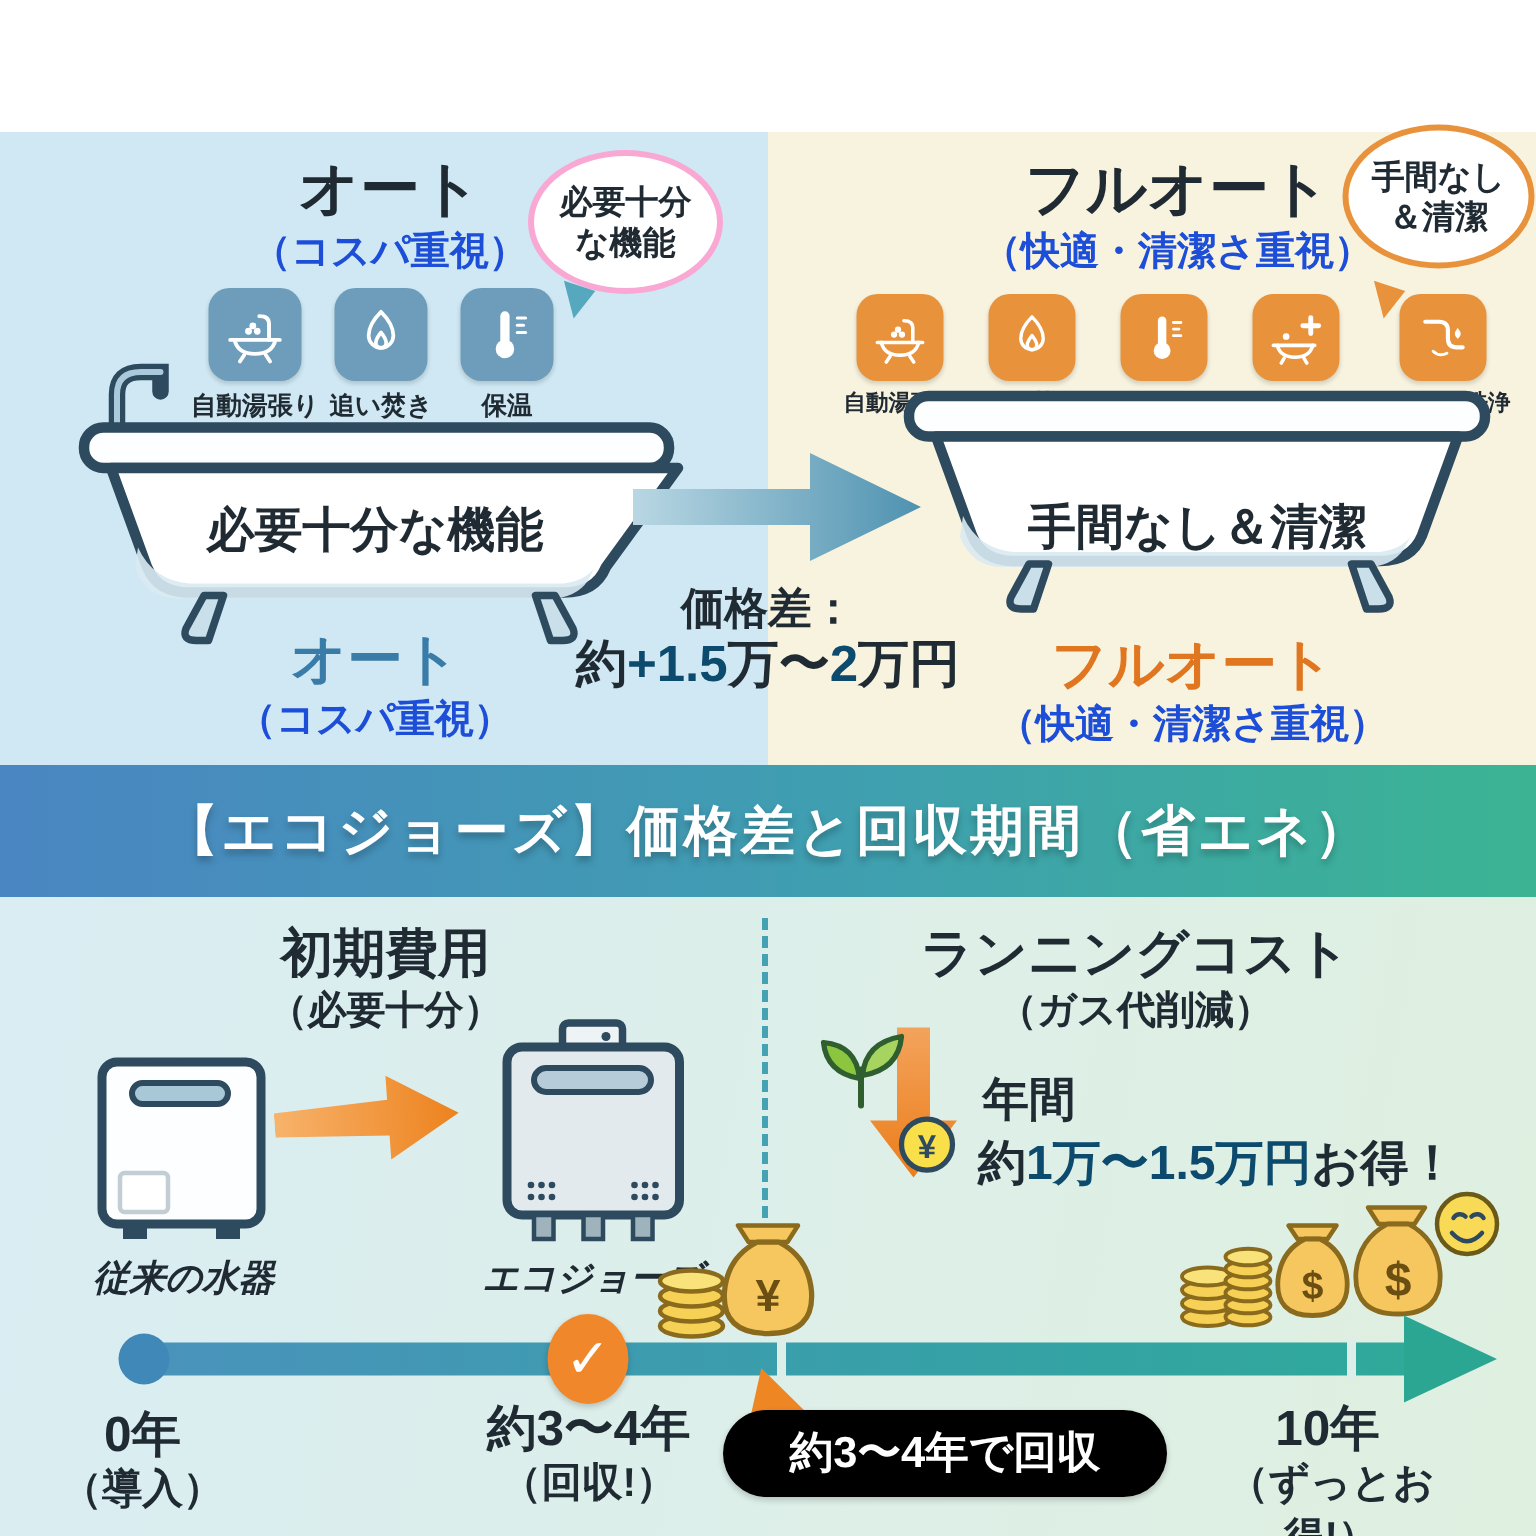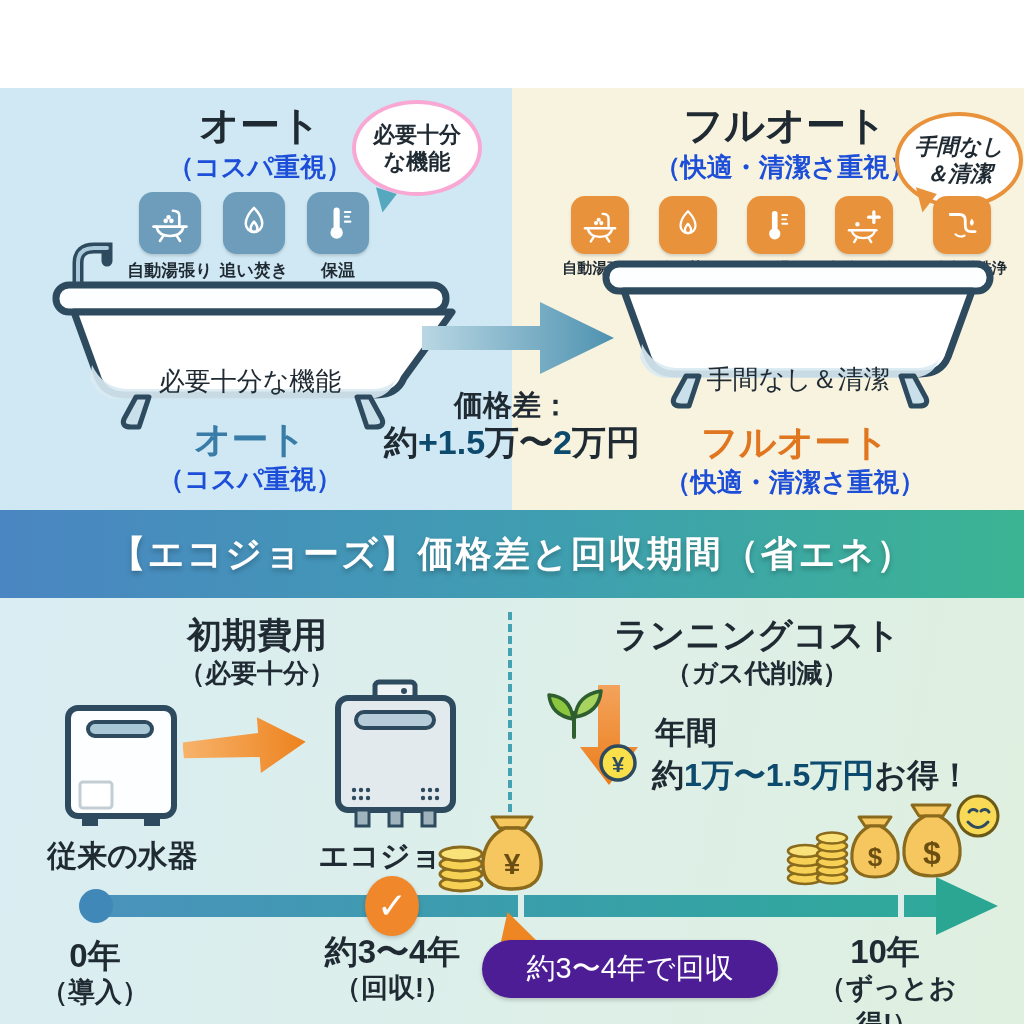--- a/index.html
+++ b/index.html
@@ -36,58 +36,58 @@
   .feat{display:flex;flex-direction:column;align-items:center;}
   .feat-sq{
     border-radius:14px;display:flex;align-items:center;justify-content:center;
     box-shadow:0 2px 3px rgba(0,0,0,.15);
   }
   .sq-blue{background:#6d9dbb;width:62px;height:62px;}
   .sq-orange{background:#e8933c;width:58px;height:58px;}
   .feat-label{font-weight:800;color:#1f2a33;margin-top:5px;white-space:nowrap;}
   .feat-label-l{font-size:17px;}
   .feat-label-r{font-size:15px;}
-  .tub-text{font-size:26px;font-weight:400;color:#1f2a33;margin-top:32px;}
+  .tub-text{font-size:32px;font-weight:700;color:#1f2a33;}
   .accent-blue{color:#3a7ca8;}
   .accent-orange{color:#e0761f;}
   .orange-num{color:#0c4a6e;margin-top:33px;}
   .price-label{font-size:29px;font-weight:800;}
   .price-value{font-size:34px;font-weight:800;}
   
   .bottom-bg{
     left:0;top:598px;width:1024px;height:426px;
     background:linear-gradient(100deg,#d9edf3 0%,#ddefe8 55%,#dff0e0 100%);
   }
   .divider{left:508px;top:612px;height:212px;width:0;border-left:4px dashed #45a2b2;}
   .sec-title{font-size:35px;font-weight:800;}
   .sec-sub{font-size:26px;font-weight:800;}
   .money-text{font-size:32px;font-weight:800;}
-  .unit-label{font-size:30px;font-weight:800;}
+  .unit-label{font-size:24px;font-weight:800;font-style:italic;}
   .tl-bar{
     left:95px;top:895px;width:845px;height:22px;border-radius:4px;
     background:linear-gradient(90deg,#4a93bc 0%,#37a0a8 60%,#2fa99a 100%);
   }
   .tl-head{
     left:936px;top:877px;width:0;height:0;
     border-top:29px solid transparent;border-bottom:29px solid transparent;
     border-left:62px solid #2ba693;
   }
   .tl-dot{left:79px;top:889px;width:34px;height:34px;border-radius:50%;background:#4088b8;}
   .tl-tick{width:6px;height:28px;top:892px;background:#ddeee9;}
   .tl-check{
     left:365px;top:876px;width:54px;height:60px;border-radius:50%;background:#f0872a;
     display:flex;align-items:center;justify-content:center;
     color:#fff;font-size:36px;font-weight:800;box-shadow:0 2px 4px rgba(0,0,0,.2);
   }
   .tl-label{font-size:33px;font-weight:800;}
   .tl-sub{font-size:27px;font-weight:800;}
   .callout{
-    left:482px;top:940px;width:296px;height:58px;background:#4c1d95;border-radius:29px;
+    left:482px;top:940px;width:296px;height:58px;background:#000000;border-radius:29px;
     display:flex;align-items:center;justify-content:center;
-    color:#fff;font-size:29px;font-weight:400;box-shadow:0 2px 4px rgba(0,0,0,.2);
+    color:#fff;font-size:29px;font-weight:700;box-shadow:0 2px 4px rgba(0,0,0,.2);
   }
   .callout-tail{
     left:500px;top:912px;width:42px;height:34px;background:#ee8624;
     clip-path:polygon(18% 0,100% 100%,0 100%);
   }
 </style>
 </head>
 <body>
 
 <div id="stage">
@@ -152,21 +152,21 @@
     <path d="M330 172 l12 22 q3 8 -7 8 h-8 l-10 -30 z" fill="#c9dfe9" stroke="#2e4a5e" stroke-width="5" stroke-linejoin="round"></path>
   </svg>
   <div class="abs ctr tub-text" style="left:100px;top:332px;width:300px;">必要十分な機能</div>
 
   <div class="abs ctr big-title accent-blue" style="left:125px;top:415px;width:250px;font-size:37px;">オート</div>
   <div class="abs ctr sub-title" style="left:125px;top:462px;width:250px;">（コスパ重視）</div>
 
   <div class="abs ctr big-title" style="left:620px;top:98px;width:330px;">フルオート</div>
   <div class="abs ctr sub-title" style="left:620px;top:150px;width:330px;">（快適・清潔さ重視）</div>
 
-  <div class="abs bubble bubble-full" style="left:895px;top:112px;width:120px;height:88px;font-style:italic;">
+  <div class="abs bubble bubble-full" style="left:895px;top:83px;width:120px;height:88px;">
     <span>手間なし</span>
     <span>＆清潔</span>
   </div>
   <div class="abs tail tail-full" style="left:912px;top:190px;"></div>
 
   <div class="abs feat" style="left:552px;top:196px;width:96px;">
     <div class="feat-sq sq-orange">
       <svg width="42" height="42" viewBox="0 0 64 64" fill="none" stroke="#fff" stroke-width="3.6" stroke-linecap="round">
         <line x1="9" y1="37" x2="55" y2="37"></line>
         <path d="M13 37 q3 13 19 13 q16 0 19 -13"></path>

